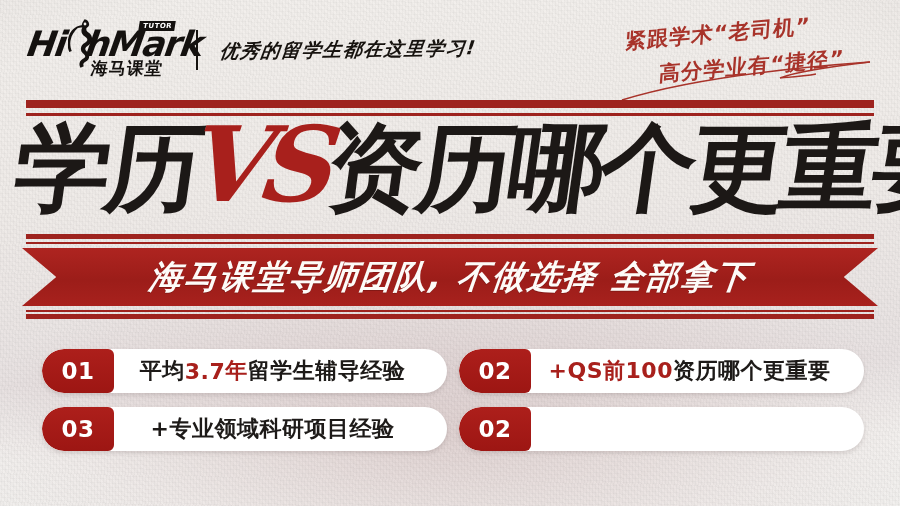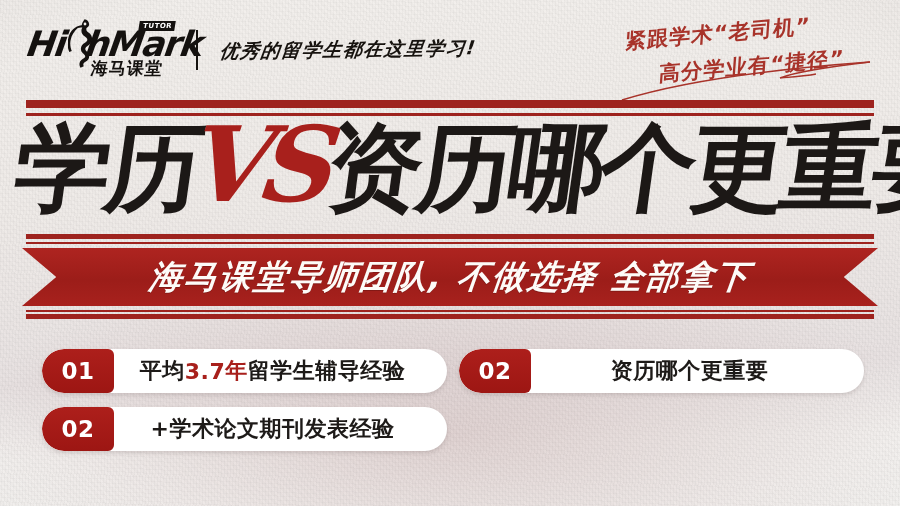--- a/index.html
+++ b/index.html
@@ -180,30 +180,34 @@
           <span class="hl">3.7</span>
           <span class="hl">年</span>
           <span>留学生辅导经验</span>
       </div>
     </div>
 
     <div class="pill">
       <div class="pill-badge">02</div>
       <div class="pill-text">
         <span></span>
+          <span class="hl">+QS前100</span>
           <span class="hl"></span>
           <span>资历哪个更重要</span>
       </div>
     </div>
 
-
-    <div class="pill">
-      <div class="pill-badge">02</div>
+    <div class="pill">
+      <div class="pill-badge">03</div>
       <div class="pill-text">
-        <span>+学术论文期刊发表经验</span>
+        <span>+专业领域科研项目经验</span>
           <span class="hl"></span>
           <span class="hl"></span>
           <span></span>
       </div>
     </div>
 
+    <div class="pill">
+      <div class="pill-badge">02</div>
+    </div>
+
   </div>
 </div>
 
 </body></html>

